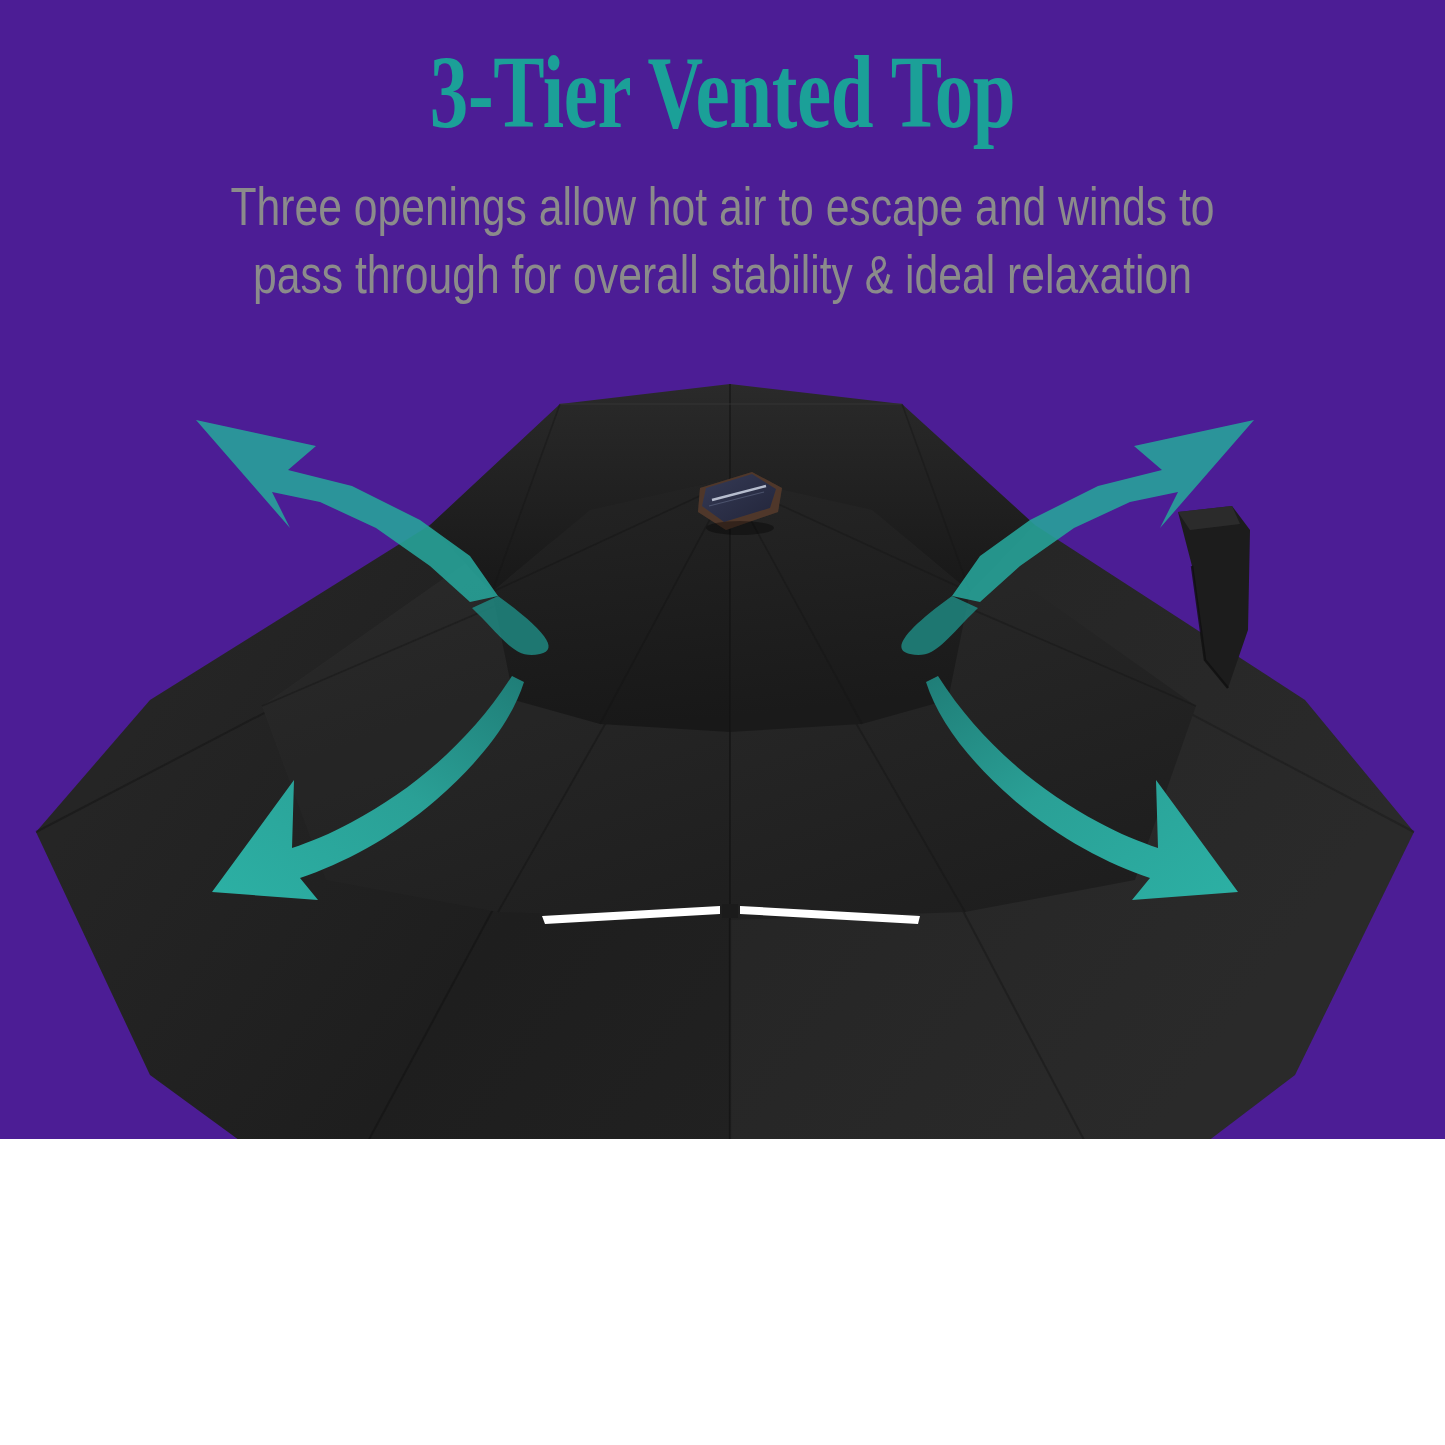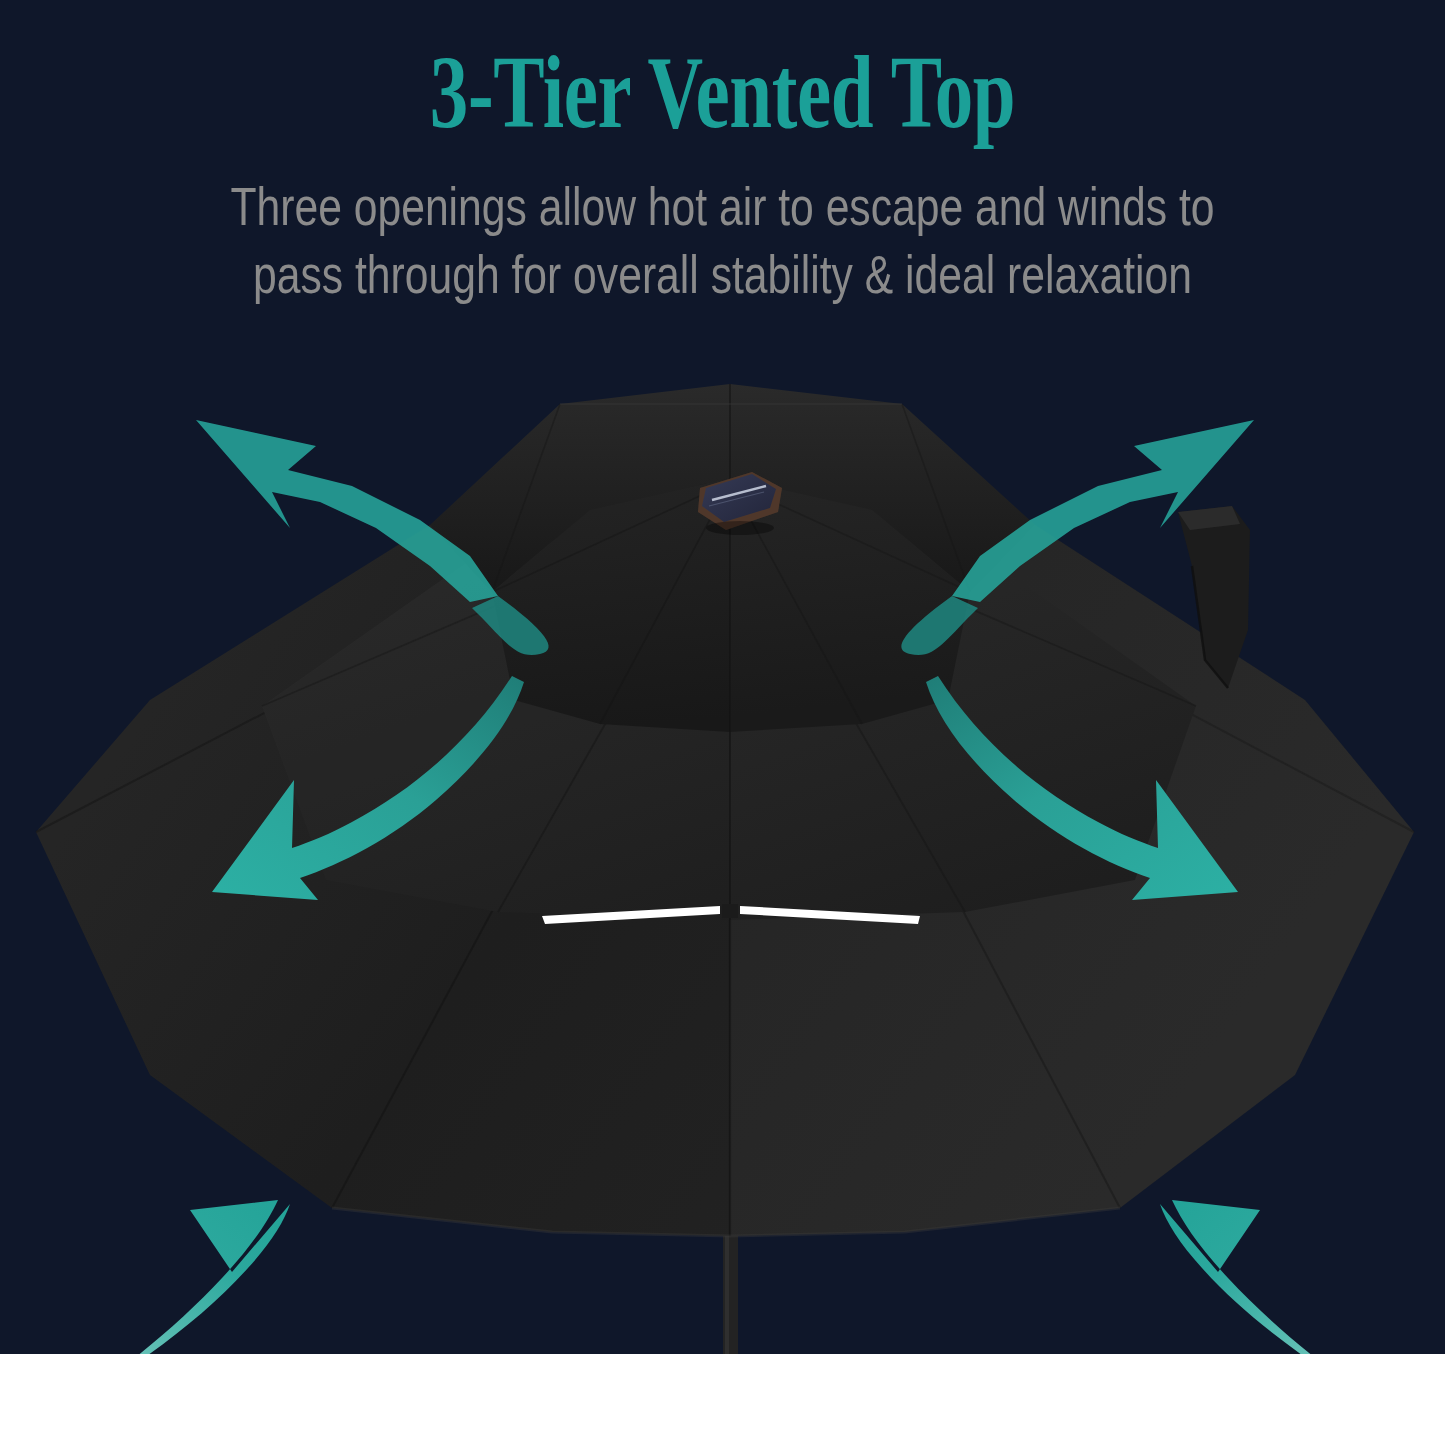--- a/index.html
+++ b/index.html
@@ -3,22 +3,22 @@
 <meta charset="utf-8">
 <style>
   html, body {
     margin: 0;
     padding: 0;
     background: #ffffff;
   }
   #stage {
     position: relative;
     width: 1445px;
-    height: 1354px;
-    background: #0f172a;
+    height: 1139px;
+    background: #4c1d95;
     overflow: hidden;
     font-family: "Liberation Sans", sans-serif;
   }
 
   
   #headline {
     position: absolute;
     top: 36px;
     left: 0;
     width: 1445px;

